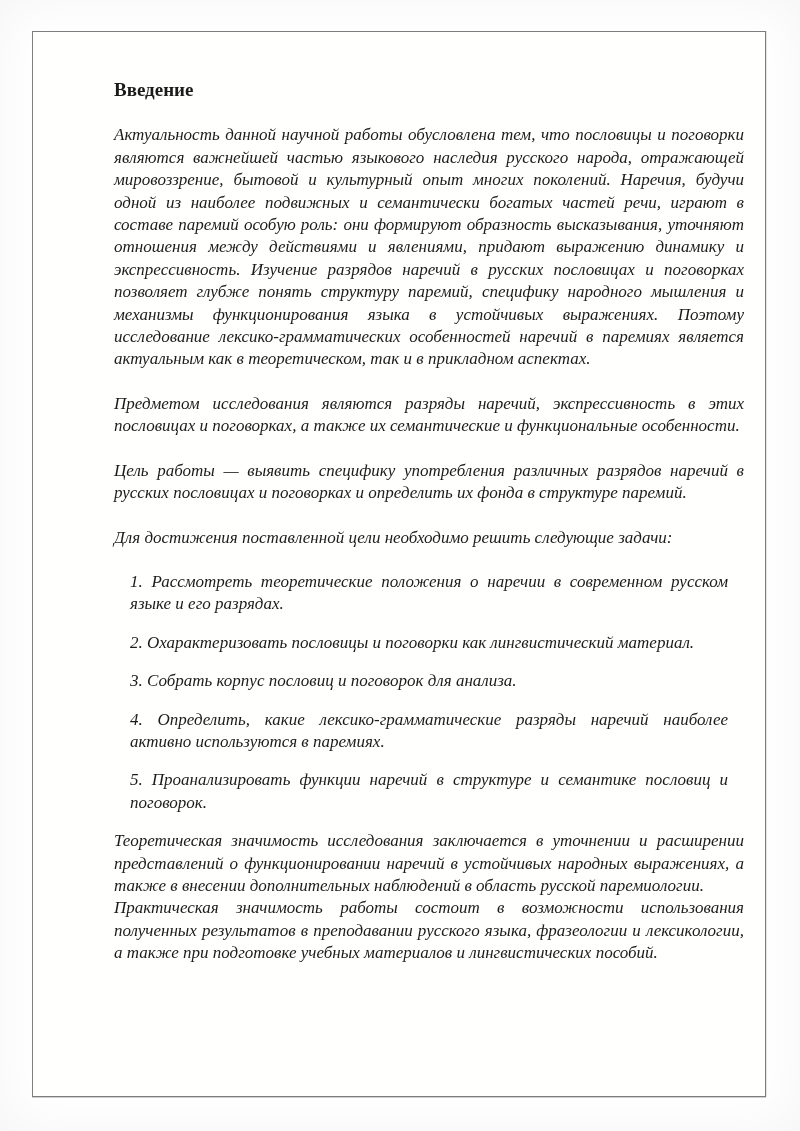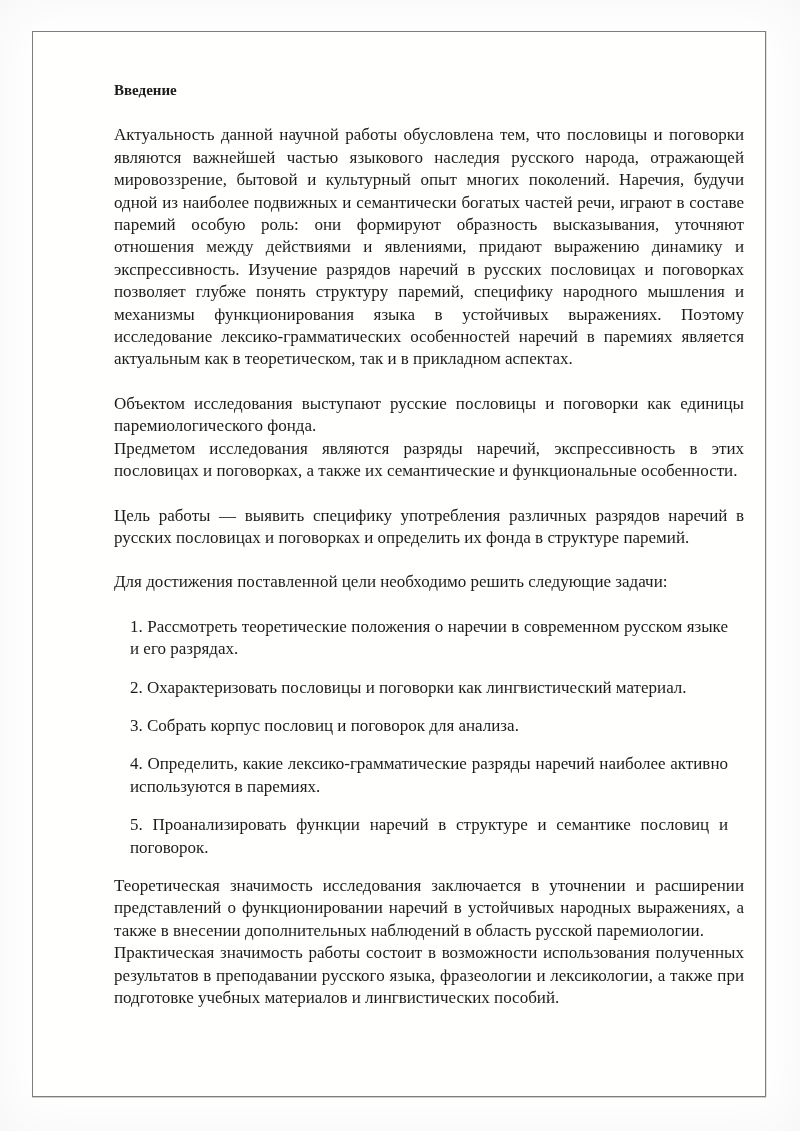--- a/index.html
+++ b/index.html
@@ -30,41 +30,40 @@
     position: absolute;
     left: 81px;
     right: 21px;
     top: 47px;
     color: #1b1b1b;
     font-size: 17px;
     line-height: 22.4px;
     text-align: justify;
   }
   .doc-heading {
-    font-size: 15px;
+    font-size: 19px;
     font-weight: bold;
     text-align: left;
     margin-bottom: 23px;
   }
-  .para { margin: 0; }
+  .para { margin: 0; font-style: italic; }
   .para.gap-after { margin-bottom: 22px; }
   .task-list .para { margin: 16px; }
 </style>
 </head>
 <body>
 
 <div class="canvas">
   <div class="page-frame">
     <div class="page-content">
 
       <div class="doc-heading">Введение</div>
 
       <p class="para gap-after">Актуальность данной научной работы обусловлена тем, что пословицы и поговорки являются важнейшей частью языкового наследия русского народа, отражающей мировоззрение, бытовой и культурный опыт многих поколений. Наречия, будучи одной из наиболее подвижных и семантически богатых частей речи, играют в составе паремий особую роль: они формируют образность высказывания, уточняют отношения между действиями и явлениями, придают выражению динамику и экспрессивность. Изучение разрядов наречий в русских пословицах и поговорках позволяет глубже понять структуру паремий, специфику народного мышления и механизмы функционирования языка в устойчивых выражениях. Поэтому исследование лексико-грамматических особенностей наречий в паремиях является актуальным как в теоретическом, так и в прикладном аспектах.</p>
 
-      <p class="para">Объектом исследования выступают русские пословицы и поговорки как единицы паремиологического фонда.</p>
 
       <p class="para gap-after">Предметом исследования являются разряды наречий, экспрессивность в этих пословицах и поговорках, а также их семантические и функциональные особенности.</p>
 
       <p class="para gap-after">Цель работы — выявить специфику употребления различных разрядов наречий в русских пословицах и поговорках и определить их фонда в структуре паремий.</p>
 
       <p class="para gap-after">Для достижения поставленной цели необходимо решить следующие задачи:</p>
 
       <div class="task-list">
         <p class="para">1. Рассмотреть теоретические положения о наречии в современном русском языке и его разрядах.</p>
         <p class="para">2. Охарактеризовать пословицы и поговорки как лингвистический материал.</p>

